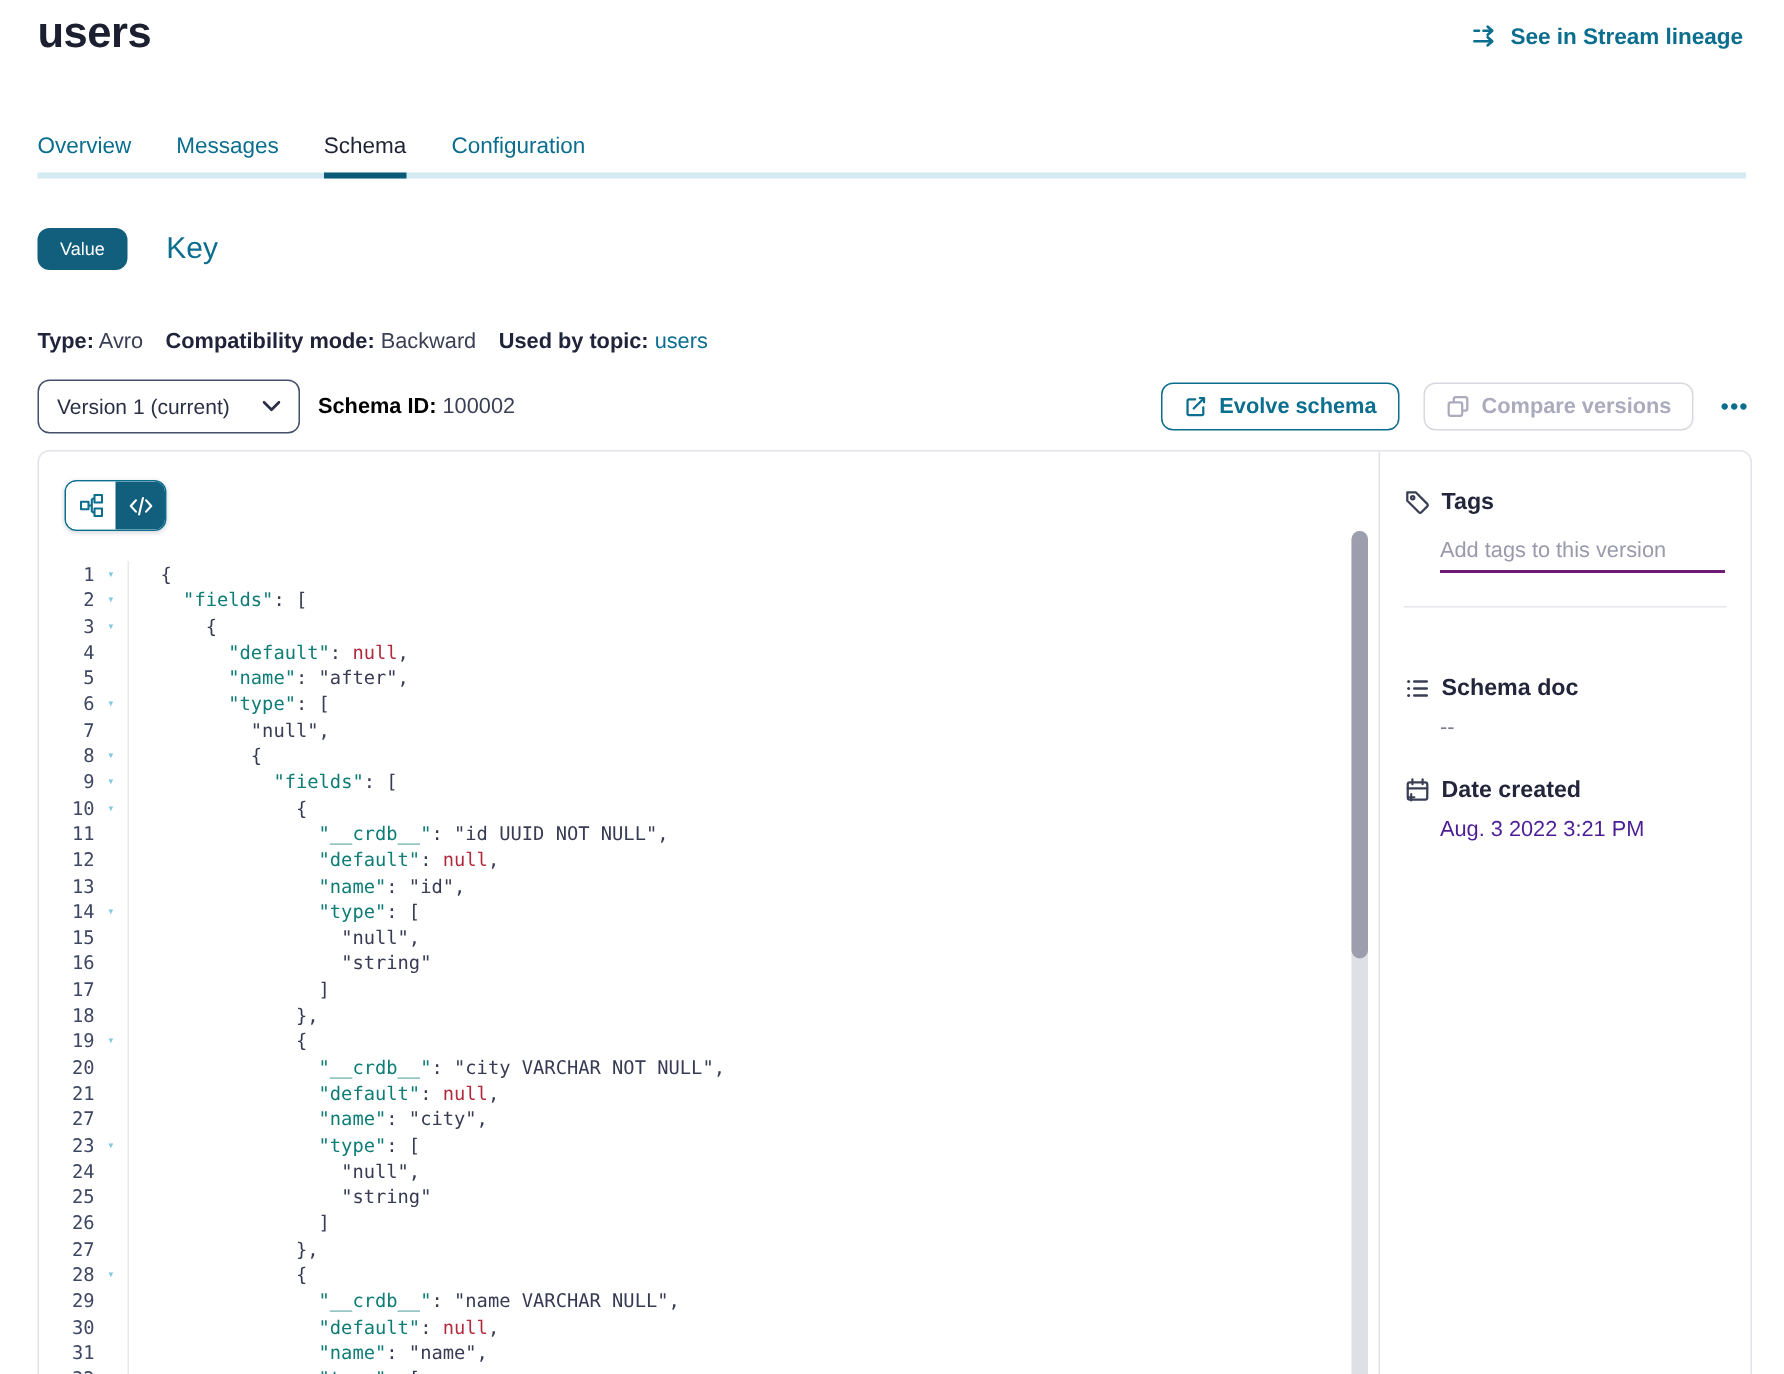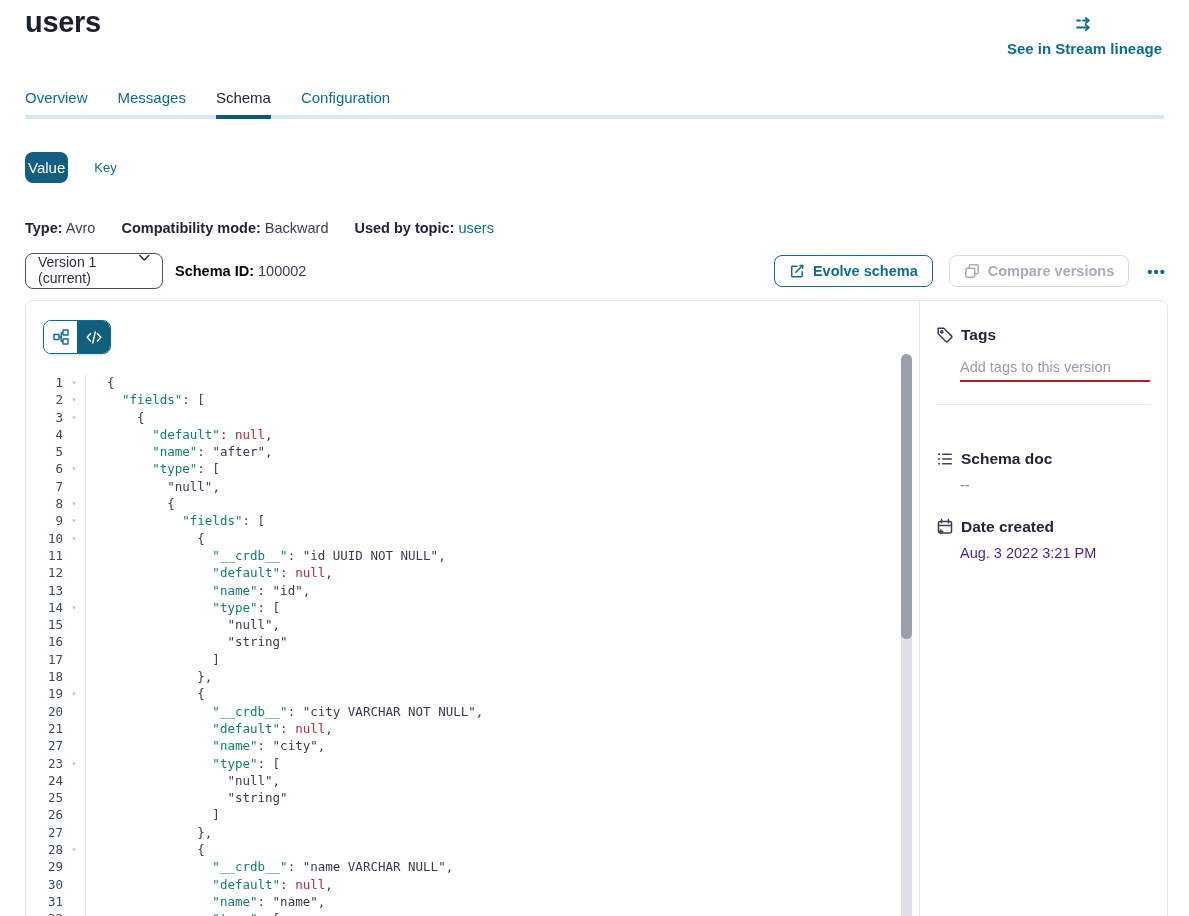--- a/index.html
+++ b/index.html
@@ -6,42 +6,42 @@
     --link:#0B6E8E; --btn-fill:#115F7D; --tab-underline:#0A5B78; --tab-track:#D3EAF2;
     --code-key:#0E7D76; --code-null:#B22A3D; --code-text:#373B54;
   }
   *{box-sizing:border-box; margin:0; padding:0;}
   html,body{width:1189px; height:916px; overflow:hidden; background:#fff;
     font-family:"Liberation Sans", sans-serif; color:#3A3F55;}
   
   .page-title{position:absolute; left:25px; top:6px; font-size:29px; font-weight:700;
     letter-spacing:-.3px; color:#1C1F30;}
   .lineage-link{position:absolute; right:27px; top:15px; display:flex; align-items:center;
-    gap:7px; color:var(--link); font-size:15px; font-weight:700; cursor:pointer;flex-direction:column;}
+    gap:7px; color:var(--link); font-size:15px; font-weight:700; cursor:pointer;}
   
   .tabs-wrap{position:absolute; left:25px; right:25px; top:89px;}
   .tabs{display:flex; gap:30px;text-align:center;}
   .tab{font-size:15px; color:var(--link); padding-bottom:13px; cursor:pointer; position:relative; z-index:2;}
   .tab.active{color:#1E2233; font-weight:500; box-shadow:inset 0 -4px 0 var(--tab-underline);}
   .tab-track{position:absolute; left:0; right:0; bottom:0; height:4px; background:var(--tab-track); z-index:1;}
   
   .seg-row{position:absolute; left:25px; top:152px; display:flex; align-items:center; gap:26px;}
-  .seg-active{background:var(--btn-fill); color:#fff; font-size:15px; padding:7px 3px;
+  .seg-active{background:var(--btn-fill); color:#fff; font-size:12px; padding:7px 15px;
     border:none; border-radius:8px; cursor:pointer;}
-  .seg-link{color:var(--link); font-size:13px; cursor:pointer;}
-  
-  .meta-row{position:absolute; left:25px; top:220px; display:flex; gap:26px; font-size:14.5px;}
+  .seg-link{color:var(--link); font-size:20px; cursor:pointer;}
+  
+  .meta-row{position:absolute; left:25px; top:220px; display:flex; gap:15px; font-size:14.5px;}
   .meta-item b{color:#20243A; font-weight:700;}
   .meta-item span{color:#3A3F55;}
   .meta-item a{color:var(--link); cursor:pointer; text-decoration:none;}
   
   .version-bar{position:absolute; left:25px; right:21px; top:253px; height:36px;
     display:flex; align-items:center;}
-  .select{width:138px; height:36px; border:1px solid #454F6B; border-radius:8px;
-    display:flex; align-items:flex-start; justify-content:space-between; padding:0 12px;
+  .select{width:175px; height:36px; border:1px solid #454F6B; border-radius:8px;
+    display:flex; align-items:center; justify-content:space-between; padding:0 12px;
     font-size:14px; color:#2A2F45; cursor:pointer; background:#fff;}
   .schema-id{margin-left:12px; font-size:14.5px;}
   .schema-id b{color:#000000;}
   .vb-actions{margin-left:auto; display:flex; align-items:center; gap:16px;}
   .btn{height:32px; display:flex; align-items:center; gap:8px; padding:0 14px;
     background:#fff; border-radius:8px; font-size:14.5px; cursor:pointer;
     font-family:"Liberation Sans", sans-serif;}
   .btn.disabled{border:1px solid #D8D8E0; color:#ABABBD; font-weight:700;}
   .btn.primary-outline{border:1px solid var(--link); color:var(--link); font-weight:700;}
   .more-btn{color:var(--link); font-size:15px; font-weight:700; letter-spacing:1px;
@@ -71,21 +71,21 @@
   .scrollbar-track{position:absolute; left:875px; top:53px; bottom:0; width:11px;
     background:#DFDFE6; border-radius:6px;}
   .scrollbar-thumb{position:absolute; left:0; top:0; width:11px; height:285px;
     background:#9C9EAD; border-radius:6px; cursor:pointer;}
   
   .side-panel{flex:1; position:relative;}
   .side-heading{position:absolute; left:16px; display:flex; align-items:center; gap:7px;
     font-size:15.5px; font-weight:700; color:#23263B;}
   .side-heading svg{flex:0 0 auto; color:#3A3F55;}
   .tags-input{position:absolute; left:40px; top:53px; width:190px; height:28px;
-    border:none; border-bottom:2px solid #b91c1c; font-size:14.5px; outline:none;
+    border:none; border-bottom:2px solid #701a75; font-size:14.5px; outline:none;
     color:#3A3F55; background:transparent; font-family:"Liberation Sans", sans-serif;}
   .tags-input::placeholder{color:#9A9AAC;}
   .side-divider{position:absolute; left:16px; right:16px; top:103px; height:1px; background:#E6E6EC;}
   .side-value{position:absolute; left:40px; font-size:14.5px; color:#4c1d95;}
   .muted{color:#7A7D90;}
 </style>
 </head>
 <body>
 
 <h1 class="page-title">users</h1>

